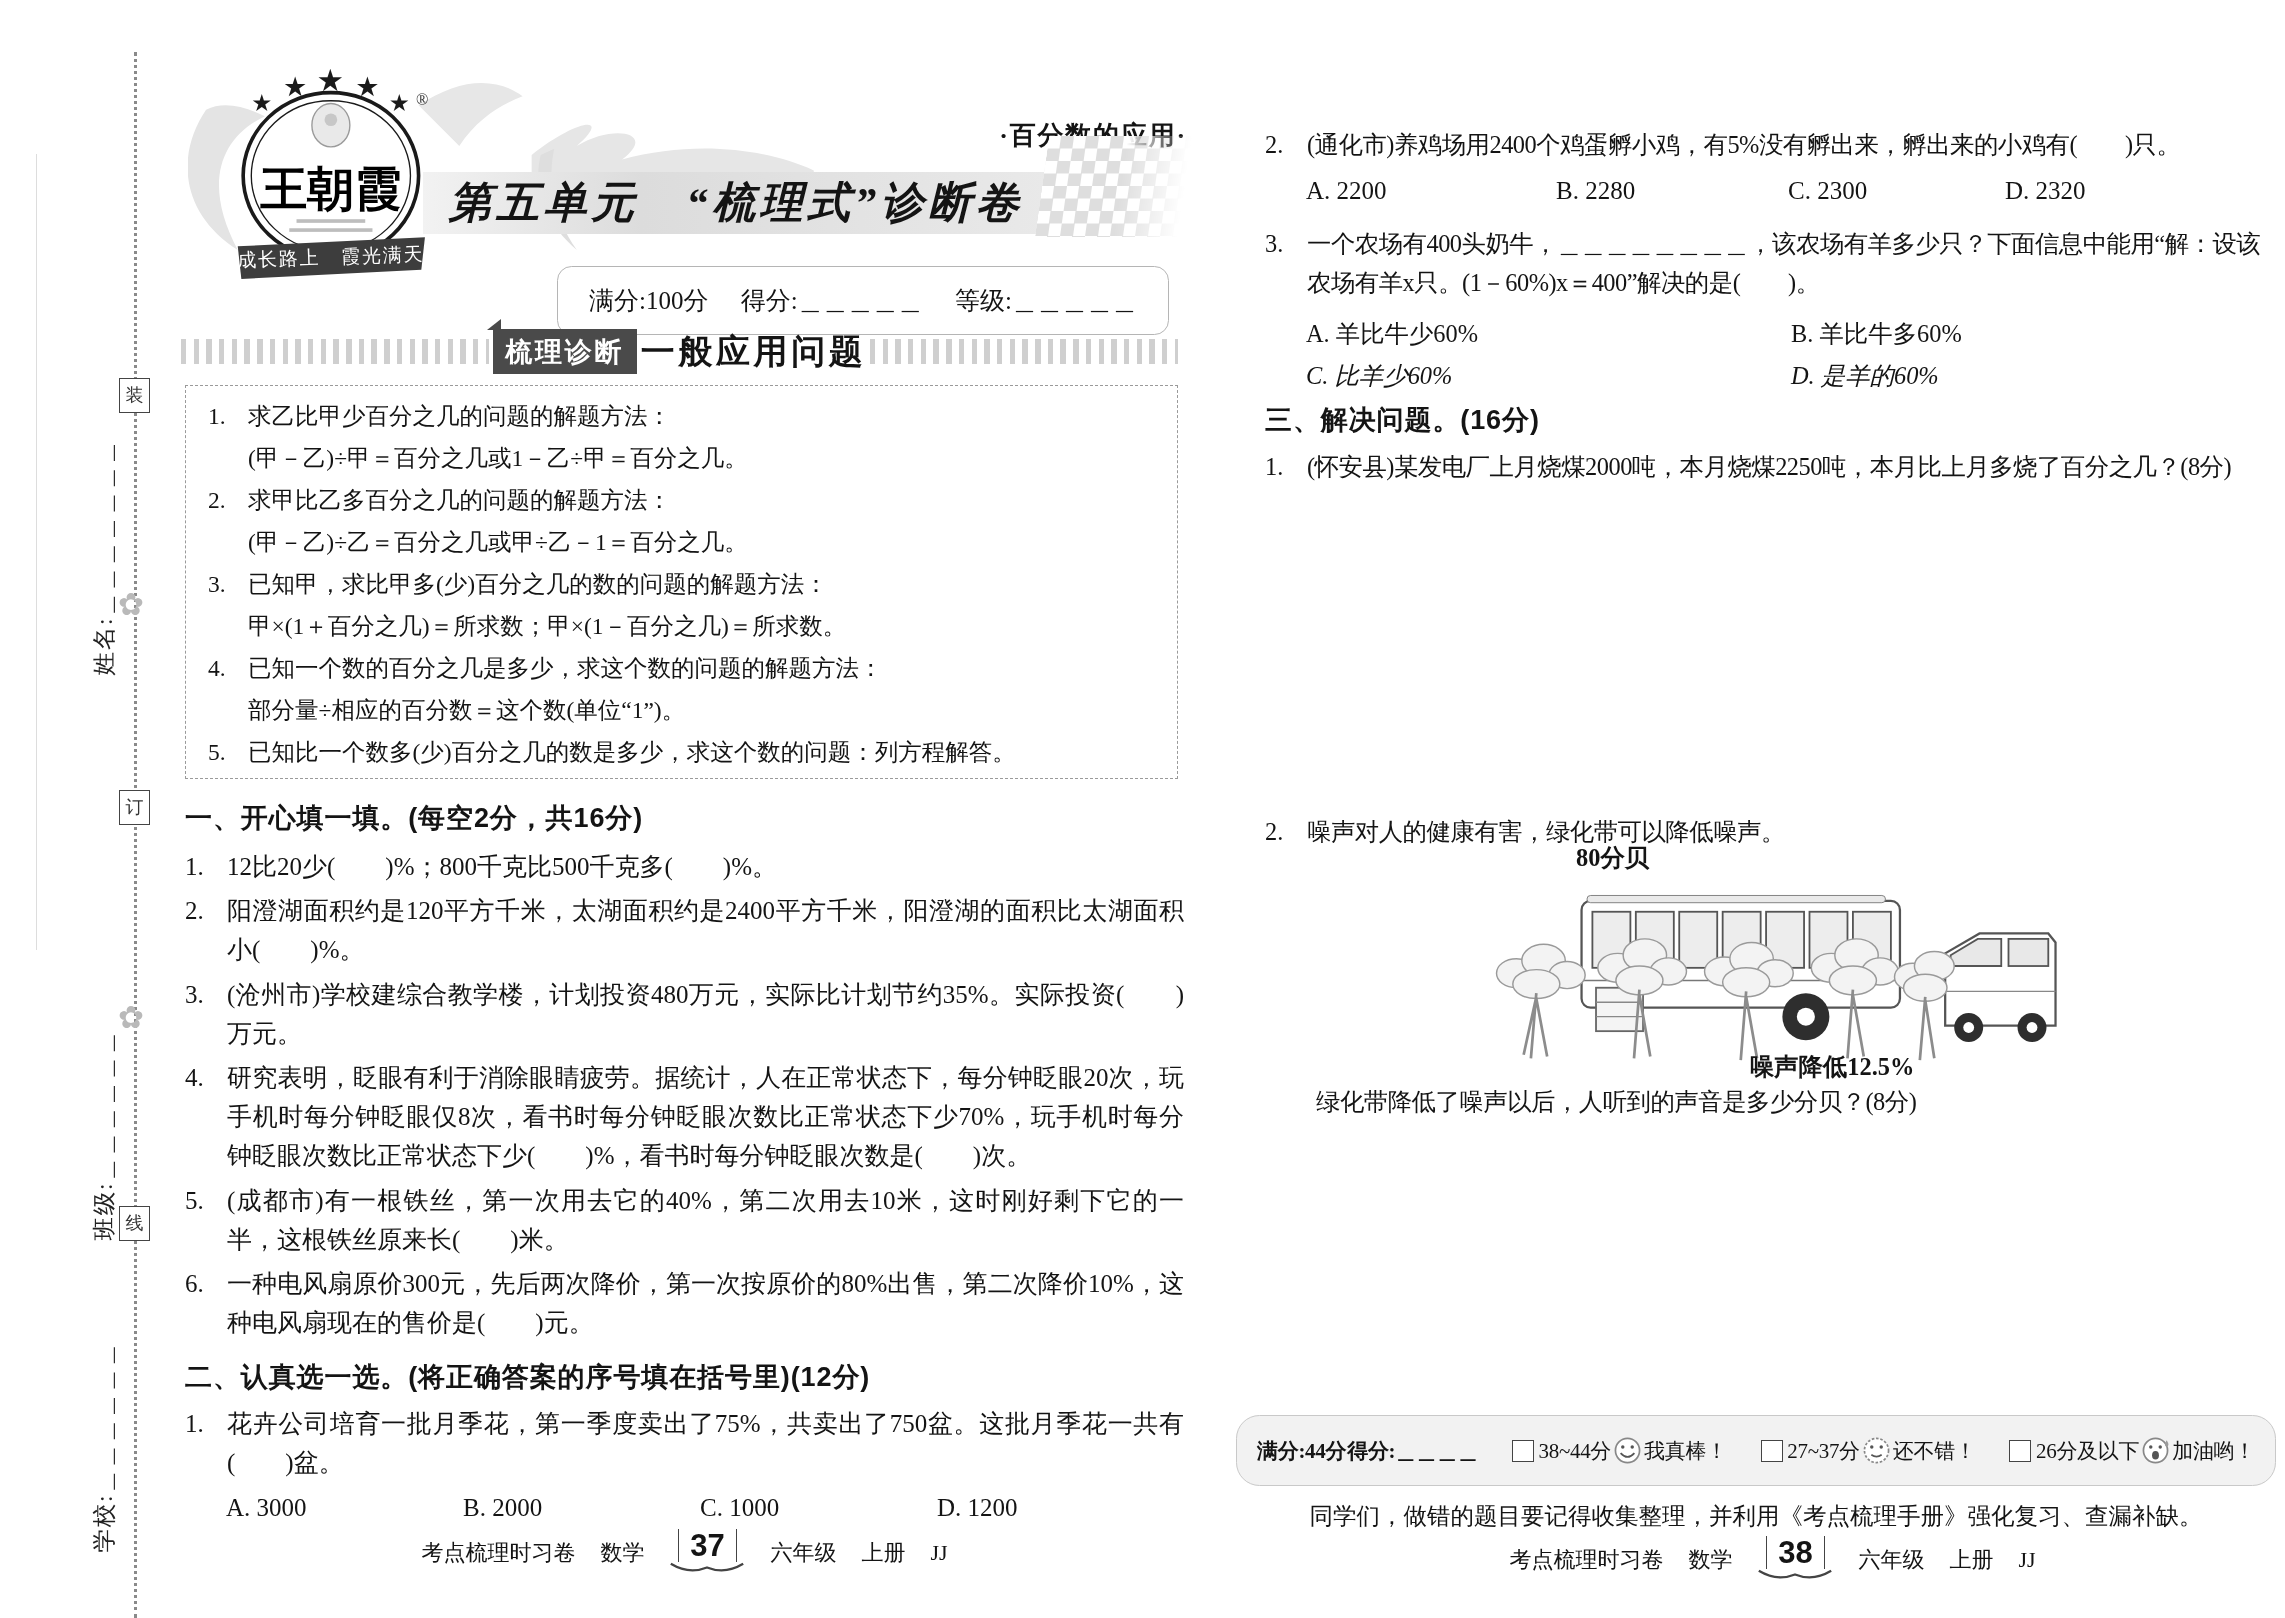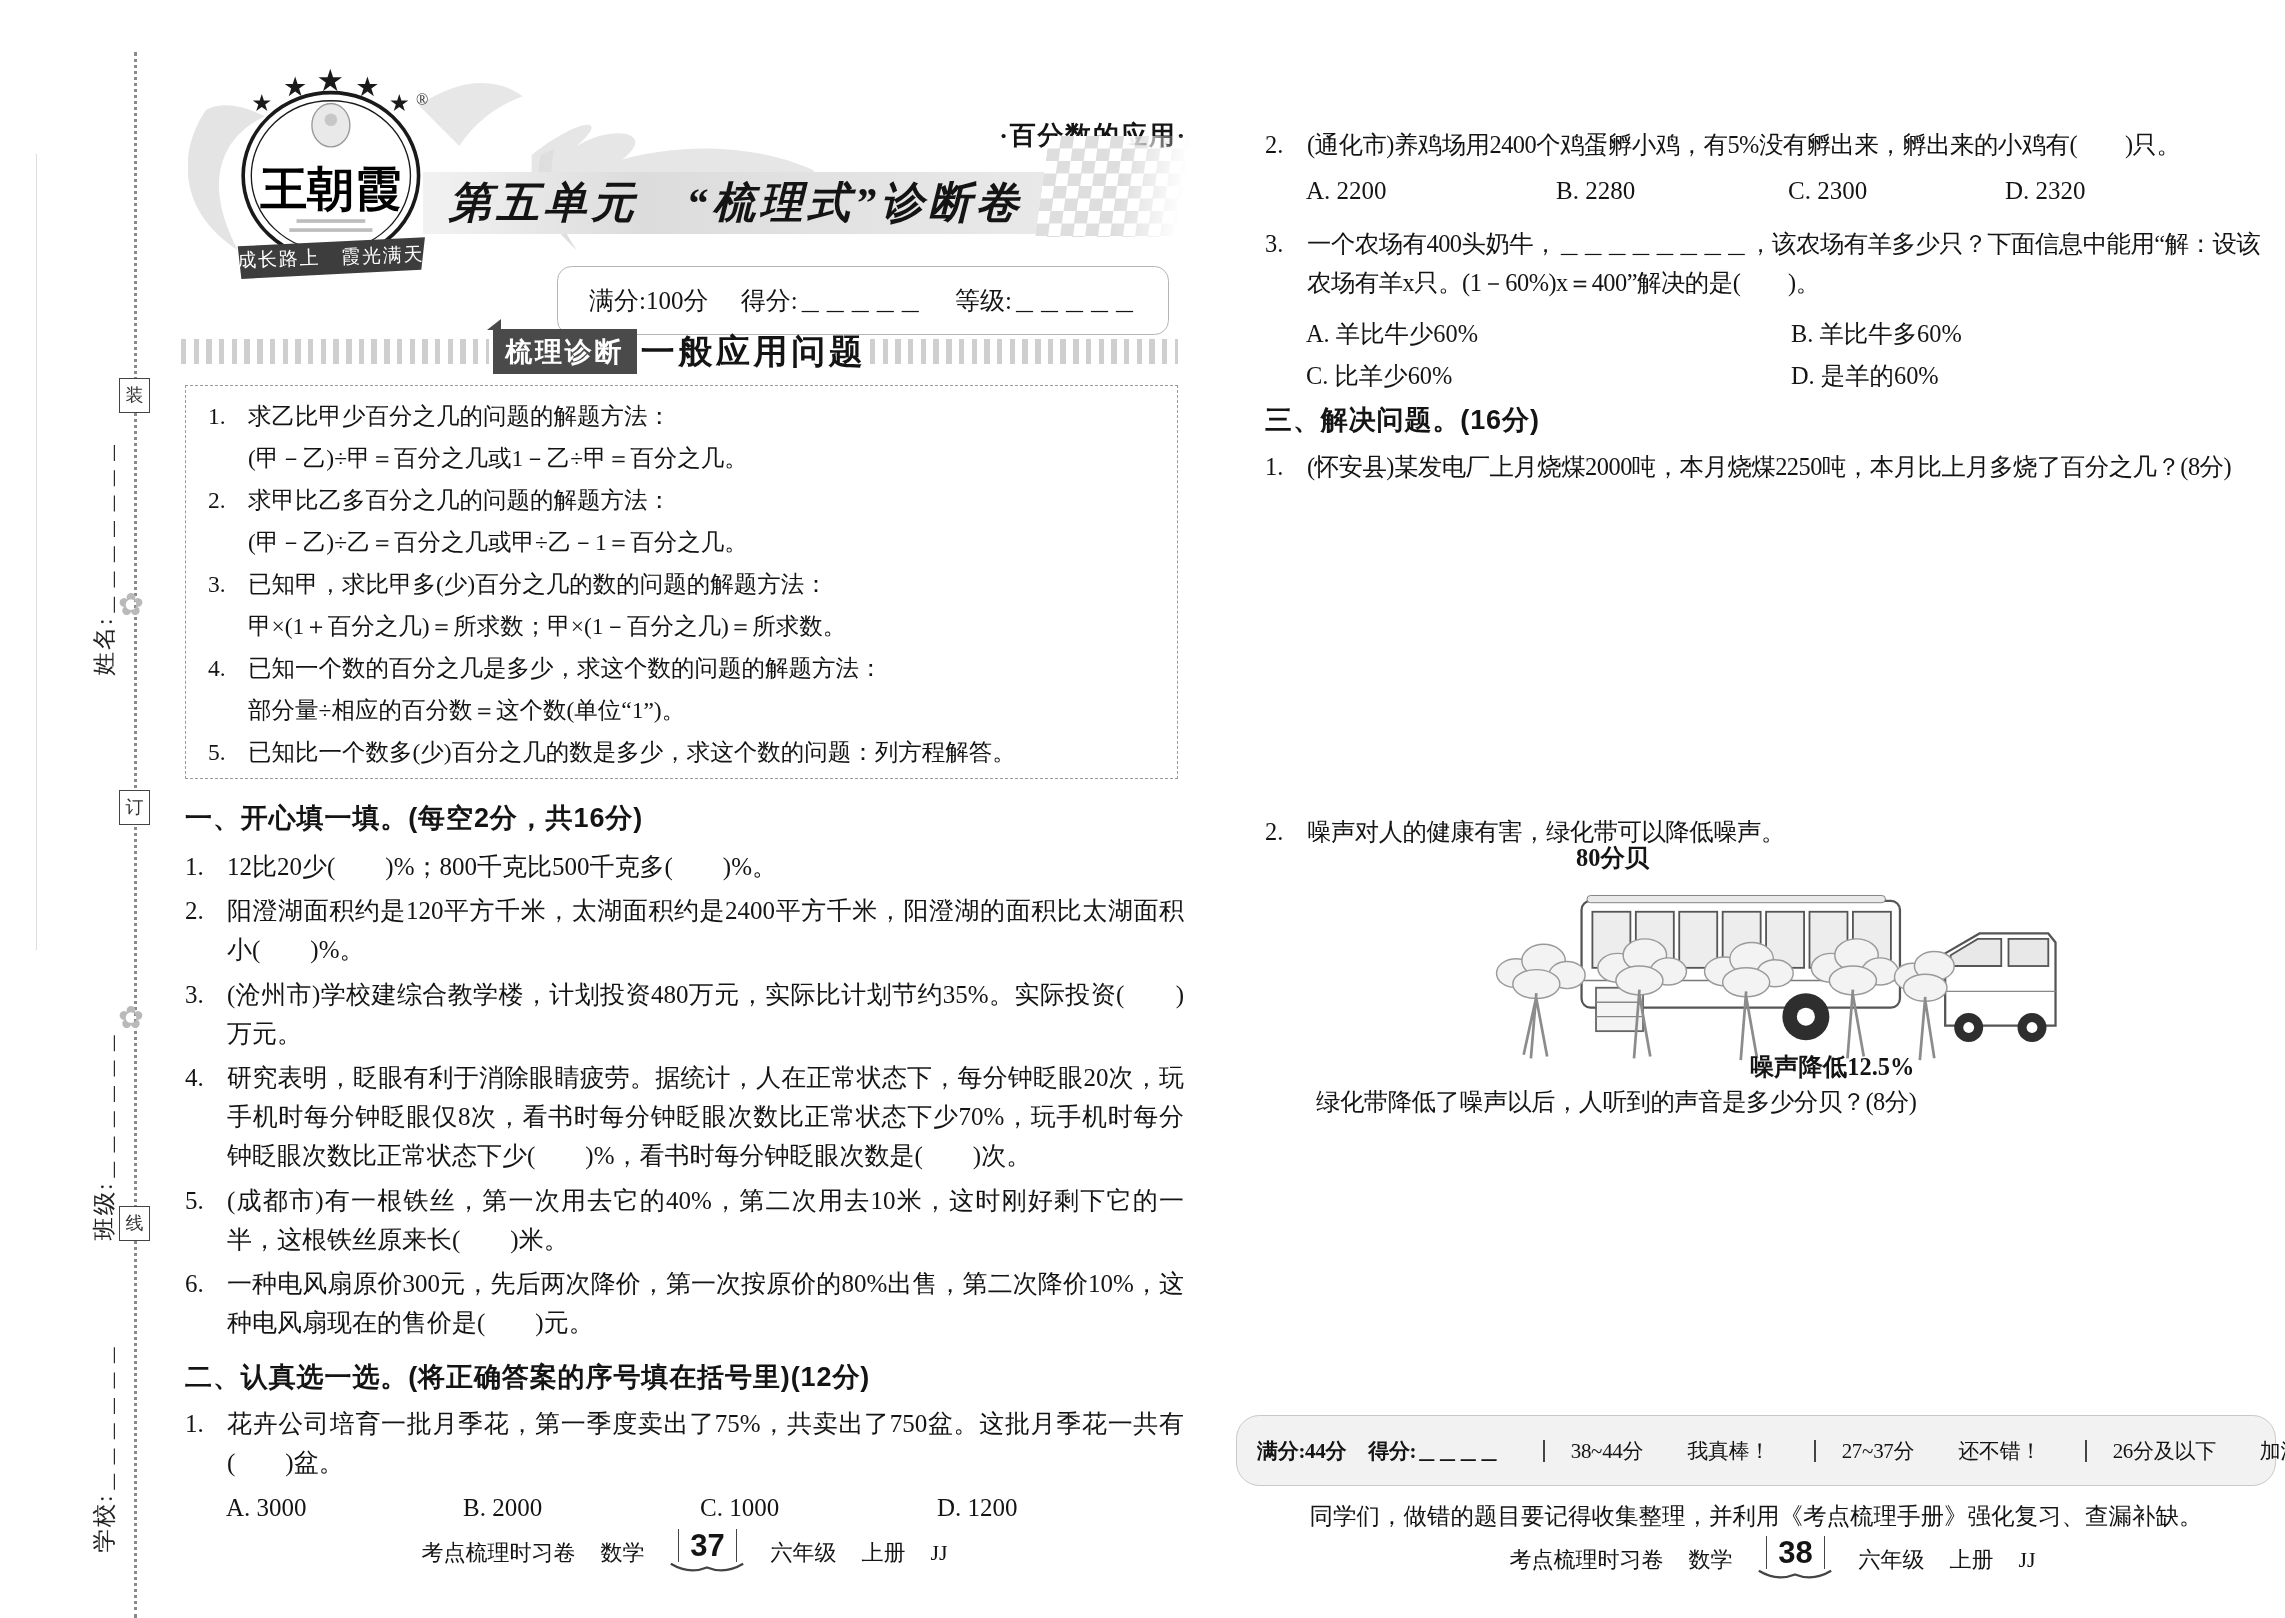--- a/index.html
+++ b/index.html
@@ -52,21 +52,21 @@
   .opt-row{display:flex;font-size:25px;}
   .opt{width:237px;}
   .rp .q-num,.rp .q-text{font-size:24.4px;}
   .opt-wide{width:485px;font-size:24.4px;line-height:42px;}
   .one-line{white-space:nowrap;letter-spacing:-0.5px;}
   
   .fig-label{font-size:24.4px;font-weight:bold;}
   .fig-caption{width:588px;text-align:center;font-size:24.4px;font-weight:bold;margin-top:18px;}
   
   .score-bar{left:1236px;top:1415px;width:1040px;height:71px;border:1.8px solid #c9c9c9;border-radius:23.5px;
-             background:#f2f2f2;display:flex;align-items:center;gap:22px;padding:0 20px;box-sizing:border-box;
+             background:#f2f2f2;display:flex;align-items:center;gap:1px;padding:0 20px;box-sizing:border-box;
              font-size:21px;letter-spacing:-0.3px;white-space:nowrap;}
   .score-bar .bold{font-weight:bold;}
   .cbox{display:inline-block;width:20px;height:20px;border:1.8px solid #444;background:#fff;
         vertical-align:-2.7px;margin-right:3.6px;}
   .face{width:31px;height:31px;vertical-align:-8.1px;}
   .note-line{width:1040px;text-align:center;font-size:23.5px;}
   .footer{display:flex;align-items:center;justify-content:center;gap:25px;font-size:22px;}
   .book{display:inline-flex;flex-direction:column;align-items:center;}
   .book-num{font-family:"Liberation Sans","DejaVu Sans",sans-serif;font-size:31px;font-weight:bold;
             border-left:1.8px solid #444;border-right:1.8px solid #444;padding:0 11px;line-height:33px;}
@@ -218,21 +218,21 @@
     <span class="q-num">3.</span>
     <div class="q-text">
       <div class="one-line">一个农场有400头奶牛，＿＿＿＿＿＿＿＿，该农场有羊多少只？下面信息中能用“解：设该</div>
       <div class="one-line">农场有羊x只。(1－60%)x＝400”解决的是(　　)。</div>
     </div>
   </div>
   <div class="abs opt-row" style="left:1306px;top:313px;">
     <span class="opt-wide">A. 羊比牛少60%</span>
     <span class="opt-wide">B. 羊比牛多60%</span>
   </div>
-  <div class="abs opt-row" style="left:1306px;top:355px;">
+  <div class="abs opt-row" style="left:1306px;top:355px;font-style:italic;">
     <span class="opt-wide">C. 比羊少60%</span>
     <span class="opt-wide">D. 是羊的60%</span>
   </div>
 
   <div class="abs sec-head" style="left:1265px;top:402px;">三、解决问题。(16分)</div>
 
   <div class="abs q-item" style="left:1265px;top:447px;width:1015px;">
     <span class="q-num">1.</span>
     <div class="q-text one-line">(怀安县)某发电厂上月烧煤2000吨，本月烧煤2250吨，本月比上月多烧了百分之几？(8分)</div>
   </div>

